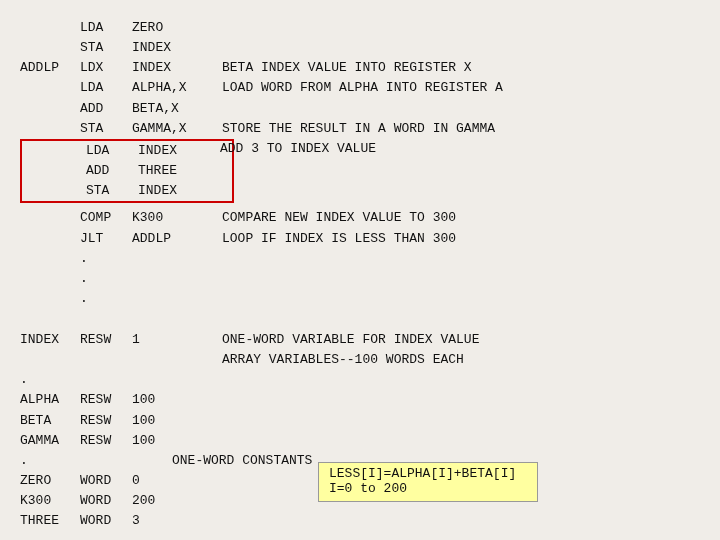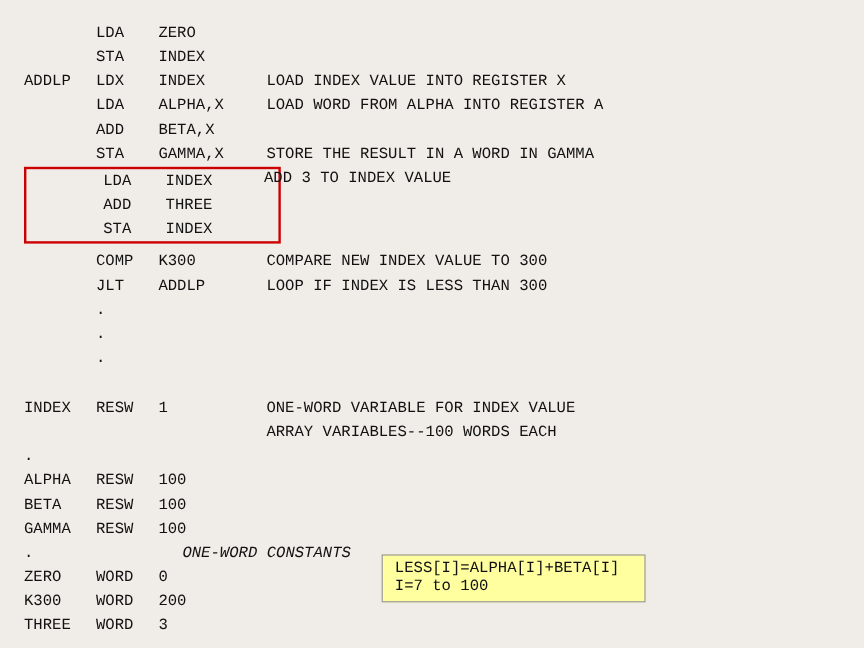--- a/index.html
+++ b/index.html
@@ -81,21 +81,21 @@
       <span class="col-mnemonic">STA</span>
       <span class="col-operand">INDEX</span>
       <span class="col-comment"></span>
     </div>
 
     
     <div class="code-line">
       <span class="col-label">ADDLP</span>
       <span class="col-mnemonic">LDX</span>
       <span class="col-operand">INDEX</span>
-      <span class="col-comment">LOAD INDEX VALUE INTO REGISTER X</span>
+      <span class="col-comment">BETA INDEX VALUE INTO REGISTER X</span>
     </div>
 
     
     <div class="code-line">
       <span class="col-label"></span>
       <span class="col-mnemonic">LDA</span>
       <span class="col-operand">ALPHA,X</span>
       <span class="col-comment">LOAD WORD FROM ALPHA INTO REGISTER A</span>
     </div>
 
@@ -204,21 +204,21 @@
 
     <div class="code-line">
       <span class="col-label">GAMMA</span>
       <span class="col-mnemonic">RESW</span>
       <span class="col-operand">100</span>
       <span class="col-comment"></span>
     </div>
 
     <div class="code-line">
       <span class="col-label">.</span>
-      <span style="margin-left: 72px; font-style: italic;">ONE-WORD CONSTANTS</span>
+      <span style="margin-left: 92px;">ONE-WORD CONSTANTS</span>
     </div>
 
     <div class="code-line">
       <span class="col-label">ZERO</span>
       <span class="col-mnemonic">WORD</span>
       <span class="col-operand">0</span>
       <span class="col-comment"></span>
     </div>
 
     <div class="code-line">
@@ -244,16 +244,16 @@
          background: #ffffa0;
          border: 1.5px solid #999;
          padding: 3px 10px 5px 10px;
          font-family: 'Courier New', Courier, monospace;
          font-size: 13px;
          color: #111;
          z-index: 10;
          min-width: 220px;
        ">
     <div>LESS[I]=ALPHA[I]+BETA[I]</div>
-    <div>I=7 to 100</div>
+    <div>I=0 to 200</div>
   </div>
 
 </div>
 
 </body></html>

